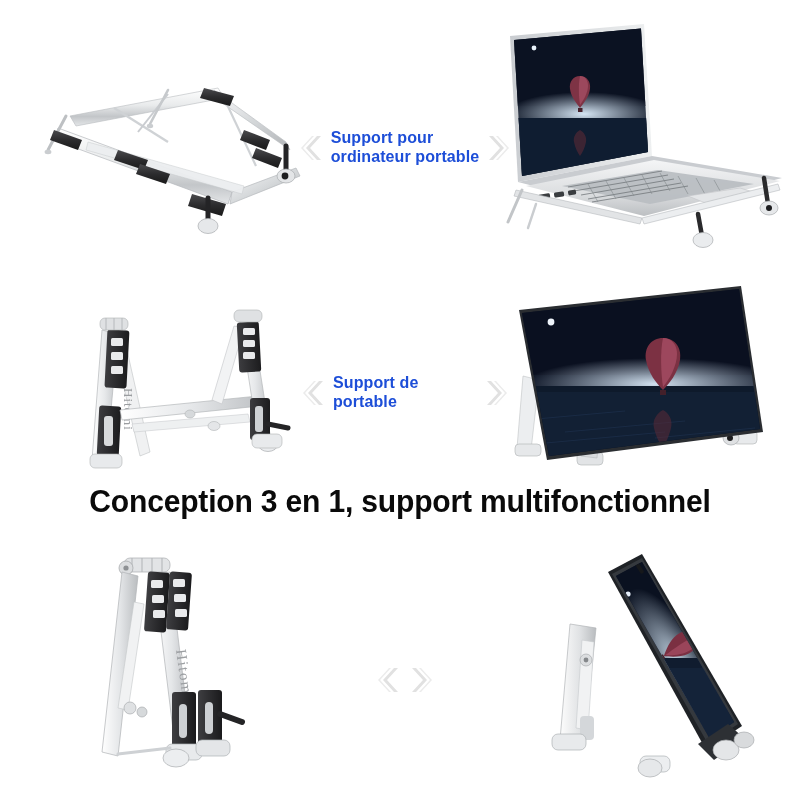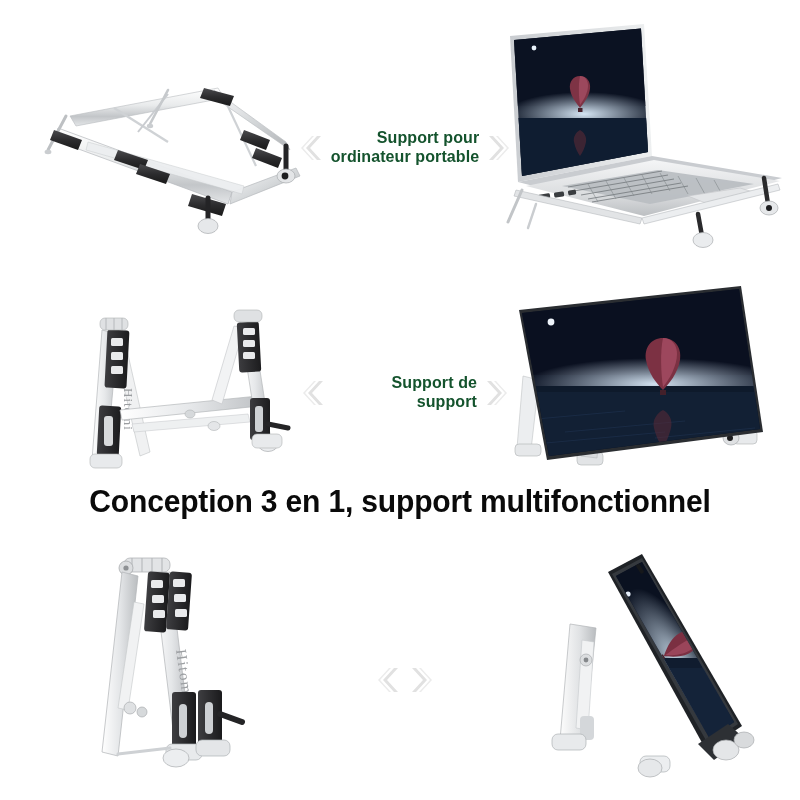--- a/index.html
+++ b/index.html
@@ -10,21 +10,21 @@
     position:relative;
   }
   .stage{position:relative;width:800px;height:800px;}
 
   
   .label-group{
     position:absolute;display:flex;align-items:center;justify-content:center;
     gap:6px;
   }
   .label-text{
-    font-size:16px;font-weight:700;color:#14532d;text-align:right;
+    font-size:16px;font-weight:700;color:#1d4ed8;text-align:left;
     line-height:1.18;letter-spacing:.1px;white-space:pre-line;
   }
   .chev{flex:none;opacity:.85;}
 
   
   .headline{
     position:absolute;left:0;width:800px;text-align:center;
     font-size:31px;font-weight:700;color:#0a0a0a;
     letter-spacing:-0.2px;
     font-family:"Liberation Sans", sans-serif;
@@ -271,21 +271,21 @@
 
       <rect x="190" y="146" width="30" height="14" rx="5" fill="#e8eaec" stroke="#aeb1b4" stroke-width=".6"></rect>
     </svg>
   </div>
 
   <div class="label-group" style="left:305px;top:375px;width:200px;height:36px;">
     <svg class="chev" width="22" height="30" viewBox="0 0 22 30">
       <path d="M18 3 L7 15 L18 27 L14 27 L3 15 L14 3 Z" fill="#dcdcdc"></path>
       <path d="M11 3 L0 15 L11 27 L9 27 L-2 15 L9 3 Z" fill="#e8e8e8"></path>
     </svg>
-    <div class="label-text">Support de support</div>
+    <div class="label-text">Support de portable</div>
     <svg class="chev" width="22" height="30" viewBox="0 0 22 30">
       <path d="M4 3 L15 15 L4 27 L8 27 L19 15 L8 3 Z" fill="#dcdcdc"></path>
       <path d="M11 3 L22 15 L11 27 L13 27 L24 15 L13 3 Z" fill="#e8e8e8"></path>
     </svg>
   </div>
 
   <div class="art" style="left:505px;top:280px;">
     <svg width="285" height="195" viewBox="0 0 285 195">
       <defs>
         <radialGradient id="glow2" cx="50%" cy="50%" r="50%">

